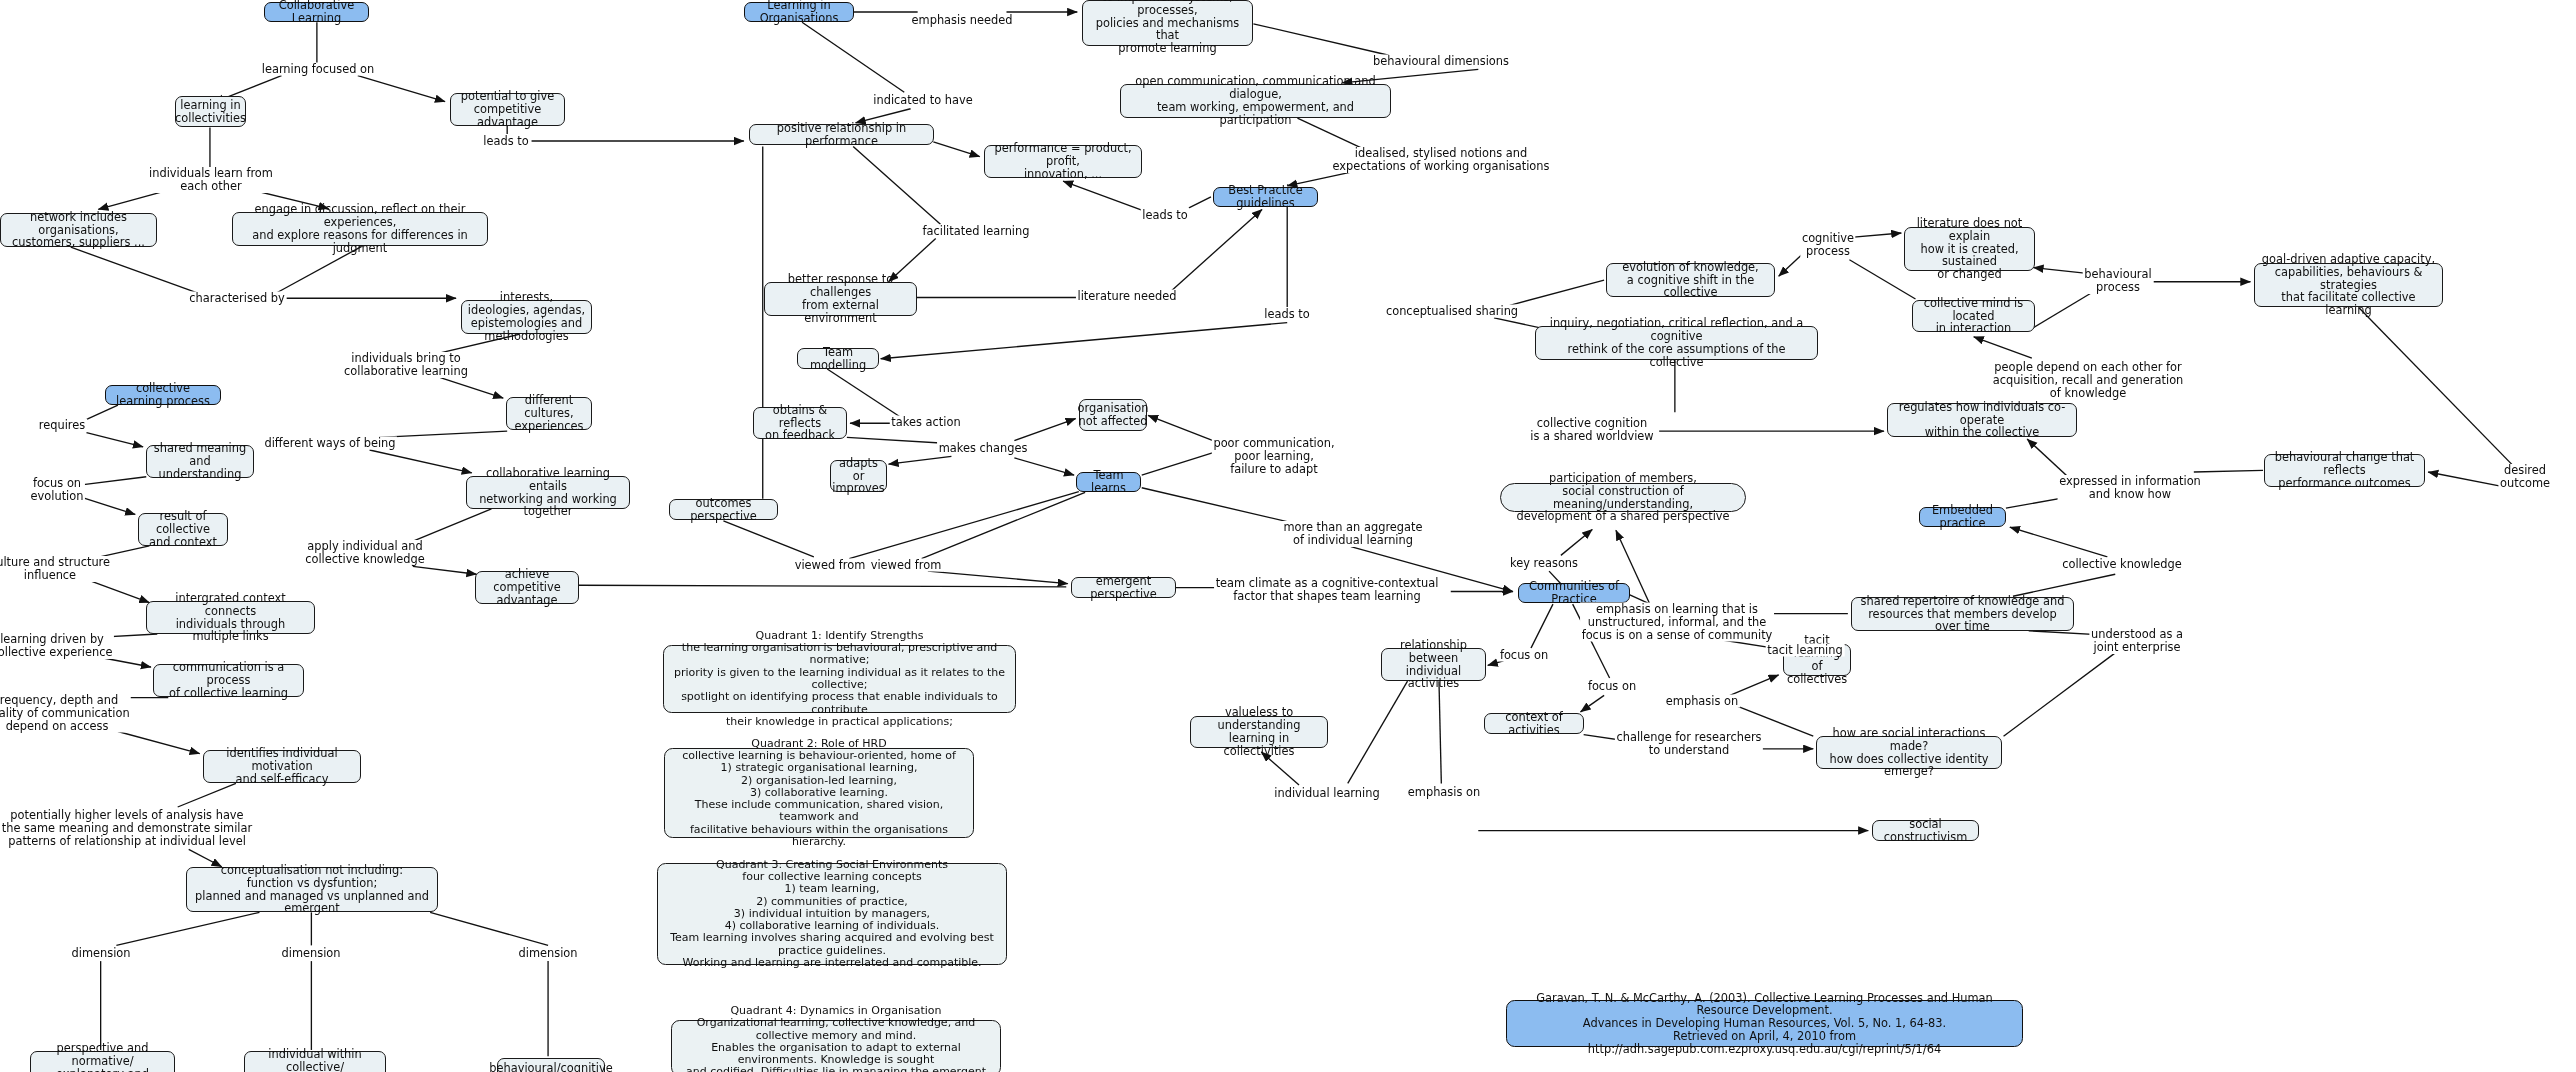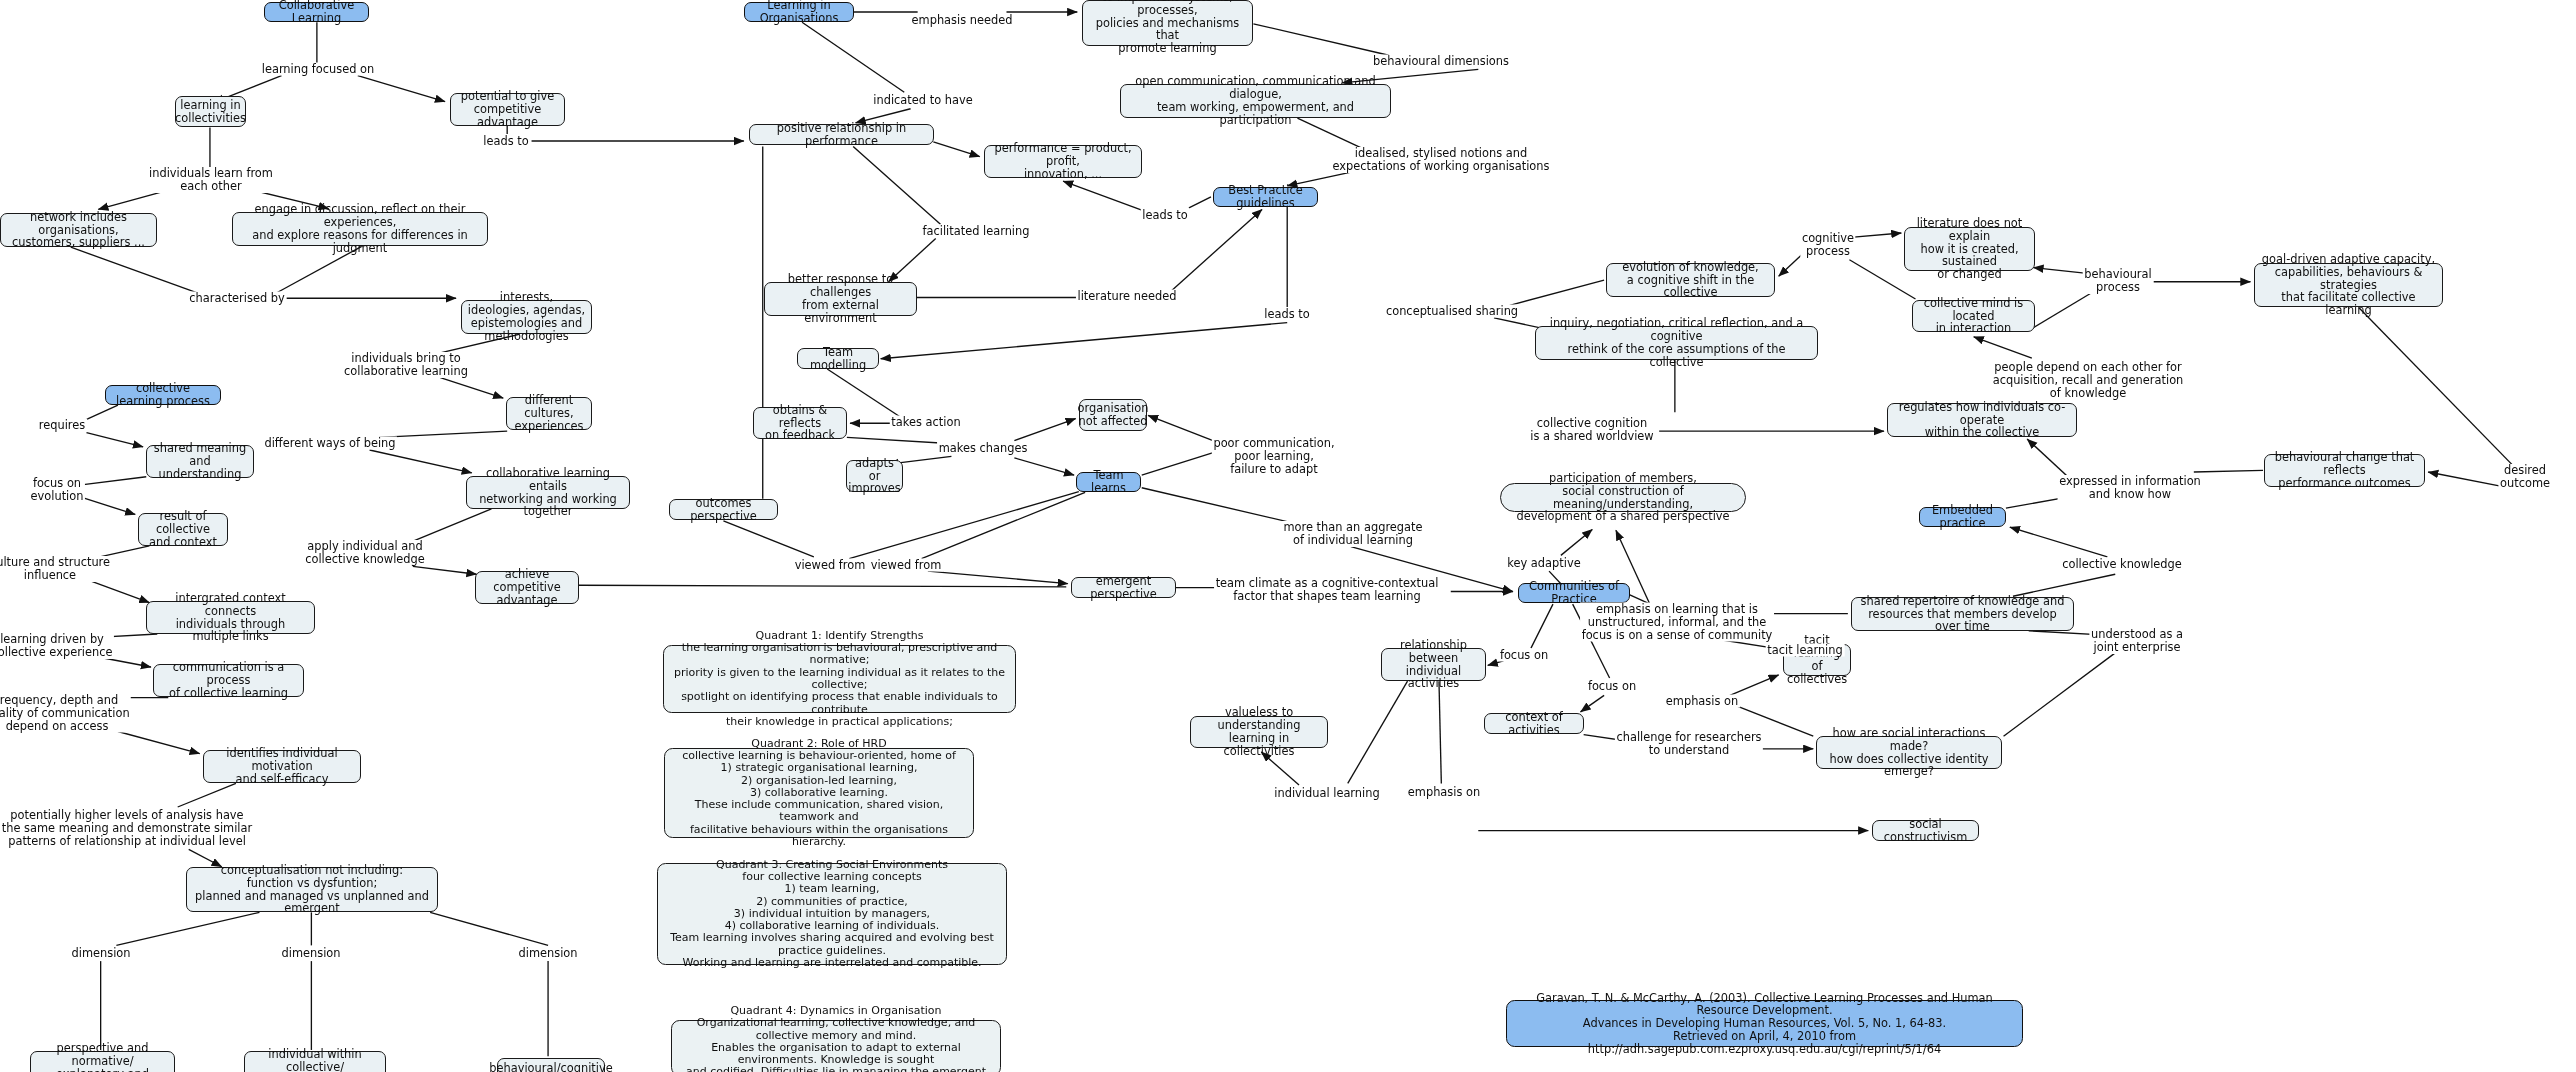--- a/index.html
+++ b/index.html
@@ -204,21 +204,21 @@
     <div class="node" style="left: 506px; top: 397px; width: 86px; height: 33px;">different cultures,
 experiences</div>
     <div class="node" style="left: 753px; top: 407px; width: 94px; height: 32px;">obtains &amp; reflects
 on feedback</div>
     <div class="node" style="left: 1079px; top: 399px; width: 68px; height: 32px;">organisation
 not affected</div>
     <div class="node" style="left: 146px; top: 445px; width: 108px; height: 33px;">shared meaning and
 understanding</div>
     <div class="node" style="left: 1887px; top: 403px; width: 190px; height: 34px;">regulates how individuals co-operate
 within the collective</div>
-    <div class="node" style="left: 830px; top: 460px; width: 57px; height: 32px; margin-left: 16px;">adapts or
+    <div class="node" style="left: 830px; top: 460px; width: 57px; height: 32px;">adapts or
 improves</div>
     <div class="node blue" style="left: 1076px; top: 472px; width: 65px; height: 19.7px;">Team learns</div>
     <div class="node" style="left: 1500px; top: 483px; width: 246px; height: 29px; border-radius: 17px;">participation of members,
 social construction of meaning/understanding,
 development of a shared perspective</div>
     <div class="node blue" style="left: 1919px; top: 507px; width: 87px; height: 19.7px;">Embedded practice</div>
     <div class="node" style="left: 466px; top: 476px; width: 164px; height: 33px;">collaborative learning entails
 networking and working together</div>
     <div class="node" style="left: 138px; top: 513px; width: 90px; height: 33px;">result of collective
 and context</div>
@@ -313,21 +313,21 @@
     <div class="lbl" style="left: 1274px; top: 456px;">poor communication,
 poor learning,
 failure to adapt</div>
     <div class="lbl" style="left: 57px; top: 490px;">focus on
 evolution</div>
     <div class="lbl" style="left: 1592px; top: 422px; margin-top: 8px;">collective cognition
 is a shared worldview</div>
     <div class="lbl" style="left: 2130px; top: 488px;">expressed in information
 and know how</div>
     <div class="lbl" style="left: 2525px; top: 477px;">desired outcome</div>
-    <div class="lbl" style="left: 1544px; top: 563px;">key adaptive</div>
+    <div class="lbl" style="left: 1544px; top: 563px;">key reasons</div>
     <div class="lbl" style="left: 50px; top: 569px;">culture and structure
 influence</div>
     <div class="lbl" style="left: 1353px; top: 534px;">more than an aggregate
 of individual learning</div>
     <div class="lbl" style="left: 2122px; top: 564px;">collective knowledge</div>
     <div class="lbl" style="left: 365px; top: 553px;">apply individual and
 collective knowledge</div>
     <div class="lbl" style="left: 830px; top: 565px;">viewed from</div>
     <div class="lbl" style="left: 906px; top: 565px;">viewed from</div>
     <div class="lbl" style="left: 1327px; top: 590px;">team climate as a cognitive-contextual

